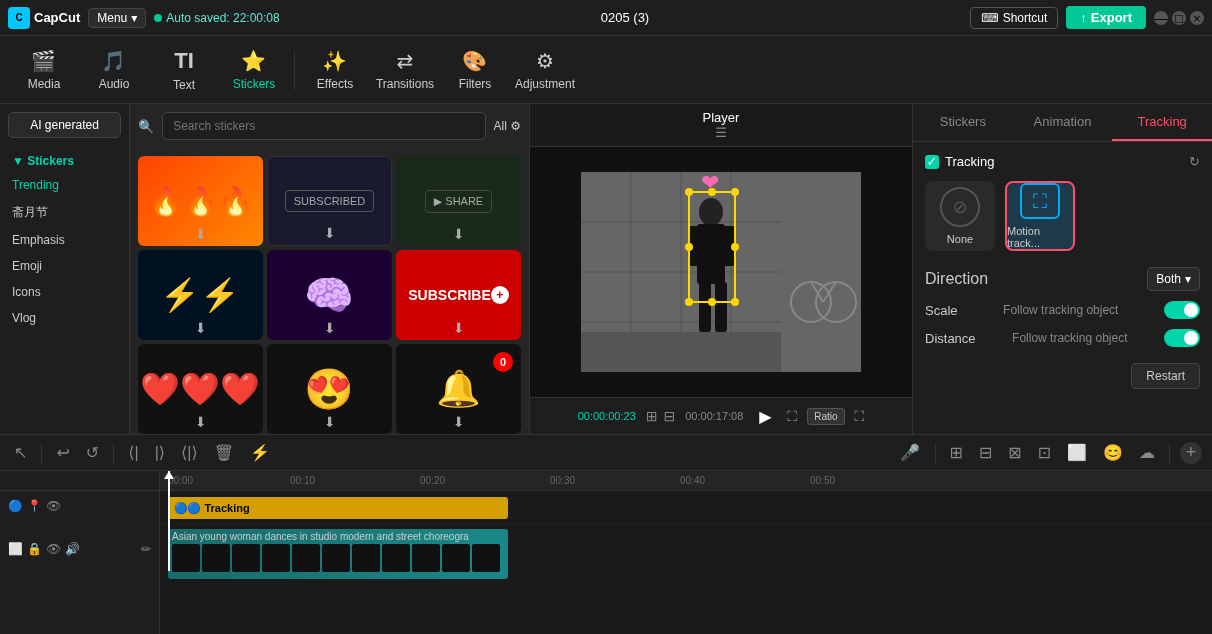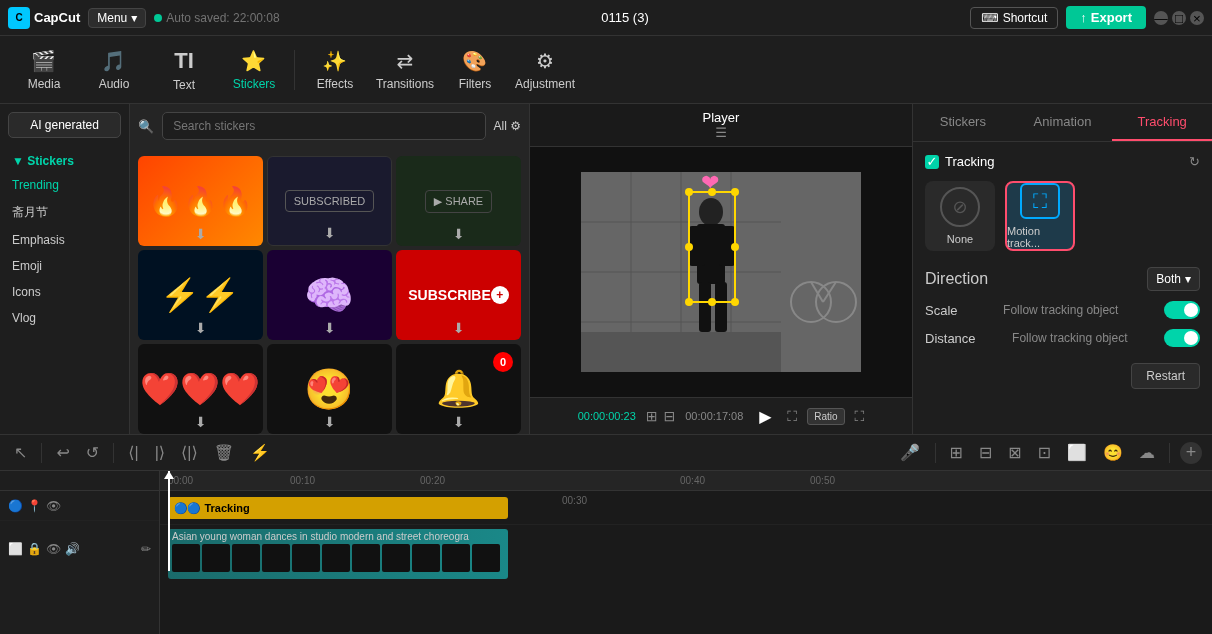--- a/index.html
+++ b/index.html
@@ -3,21 +3,21 @@
   <meta charset="utf-8">
   <style>
     * { box-sizing: border-box; margin: 0; padding: 0; }
     body { background: #1a1a1a; color: #fff; font-family: 'Segoe UI', Arial, sans-serif; font-size: 13px; overflow: hidden; width: 1212px; height: 634px; }
 
     
     .top-bar { display: flex; align-items: center; height: 36px; background: #1e1e1e; border-bottom: 1px solid #333; padding: 0 8px; gap: 8px; }
     .logo { display: flex; align-items: center; gap: 4px; font-weight: bold; font-size: 13px; color: #fff; }
     .logo-icon { width: 22px; height: 22px; background: #00c8ff; border-radius: 4px; display: flex; align-items: center; justify-content: center; font-size: 10px; font-weight: bold; color: #000; }
     .menu-btn { background: #2d2d2d; border: 1px solid #444; color: #fff; padding: 2px 8px; border-radius: 4px; cursor: pointer; font-size: 12px; display: flex; align-items: center; gap: 4px; }
-    .auto-saved { color: #737373; font-size: 12px; display: flex; align-items: center; gap: 4px; }
+    .auto-saved { color: #5eead4; font-size: 12px; display: flex; align-items: center; gap: 4px; }
     .auto-saved-dot { width: 8px; height: 8px; background: #00c896; border-radius: 50%; }
     .title-center { flex: 1; text-align: center; font-size: 13px; color: #fff; }
     .top-right { display: flex; align-items: center; gap: 8px; margin-left: auto; }
     .shortcut-btn { background: transparent; border: 1px solid #555; color: #fff; padding: 3px 10px; border-radius: 4px; cursor: pointer; font-size: 12px; display: flex; align-items: center; gap: 4px; }
     .export-btn { background: #00c896; border: none; color: #fff; padding: 4px 14px; border-radius: 4px; cursor: pointer; font-size: 13px; font-weight: bold; display: flex; align-items: center; gap: 4px; }
     .win-controls { display: flex; gap: 4px; }
     .win-btn { width: 14px; height: 14px; border-radius: 50%; border: none; cursor: pointer; }
     .win-min { background: #555; }
     .win-max { background: #555; }
     .win-close { background: #555; }
@@ -125,21 +125,21 @@
     <span>CapCut</span>
   </div>
   <button class="menu-btn">
     <span>Menu</span>
     <span>▾</span>
   </button>
   <div class="auto-saved">
     <div class="auto-saved-dot"></div>
     <span>Auto saved: 22:00:08</span>
   </div>
-  <div class="title-center">0115 (3)</div>
+  <div class="title-center">0205 (3)</div>
   <div class="top-right">
     <button class="shortcut-btn">
       <span>⌨</span>
       <span>Shortcut</span>
     </button>
     <button class="export-btn">
       <span>↑</span>
       <span>Export</span>
     </button>
     <div class="win-controls">
@@ -422,21 +422,21 @@
         <span style="color:#888; font-size:12px;">🔊</span>
         <span style="color:#888; font-size:12px; margin-left:auto;">✏</span>
       </div>
     </div>
     <div class="timeline-main">
 
       <div class="timeline-ruler">
         <span class="ruler-mark" style="left:8px;">00:00</span>
         <span class="ruler-mark" style="left:130px;">00:10</span>
         <span class="ruler-mark" style="left:260px;">00:20</span>
-        <span class="ruler-mark" style="left:402px;margin-top:20px;">00:30</span>
+        <span class="ruler-mark" style="left:390px;">00:30</span>
         <span class="ruler-mark" style="left:520px;">00:40</span>
         <span class="ruler-mark" style="left:650px;">00:50</span>
 
         <div style="position:absolute; left:8px; top:0; width:2px; height:100px; background:#fff; z-index:10;">
           <div style="width:0; height:0; border-left:5px solid transparent; border-right:5px solid transparent; border-bottom:8px solid #fff; position:absolute; top:0; left:-4px;"></div>
         </div>
       </div>
 
       <div class="timeline-tracks">
 

